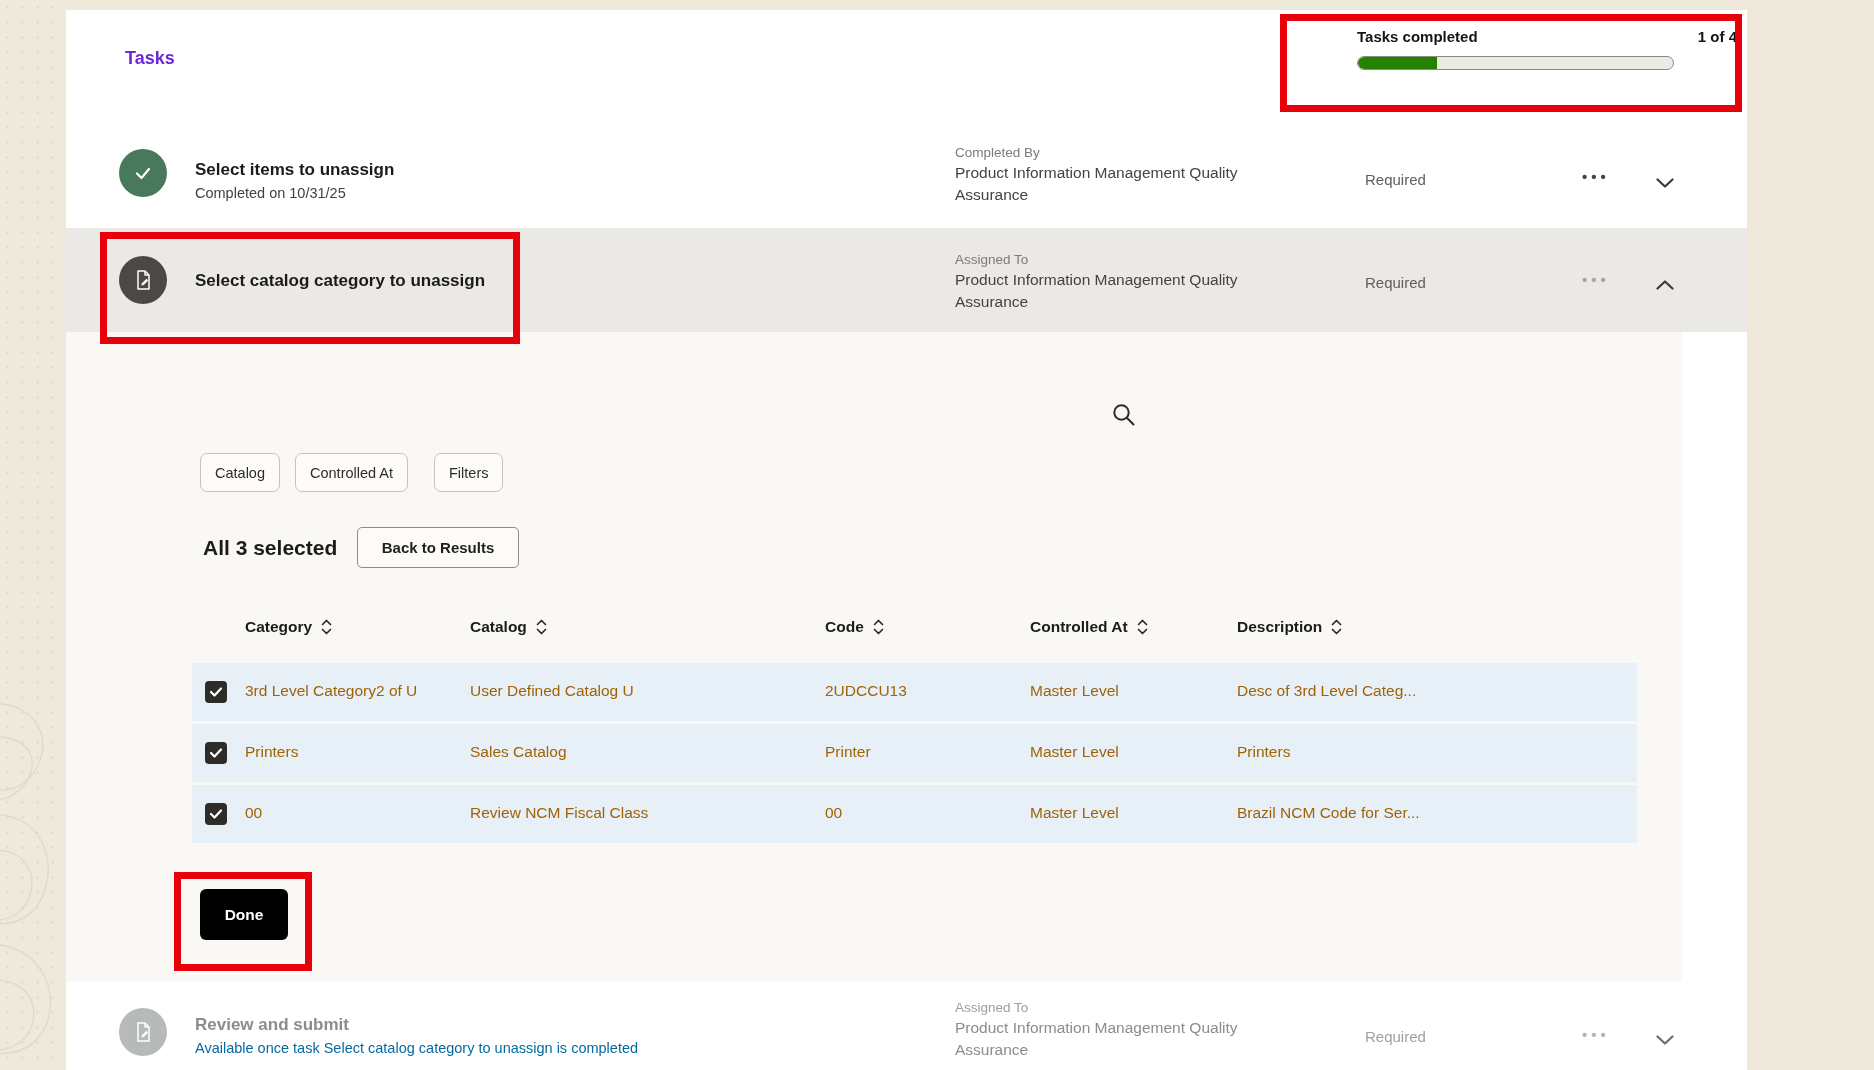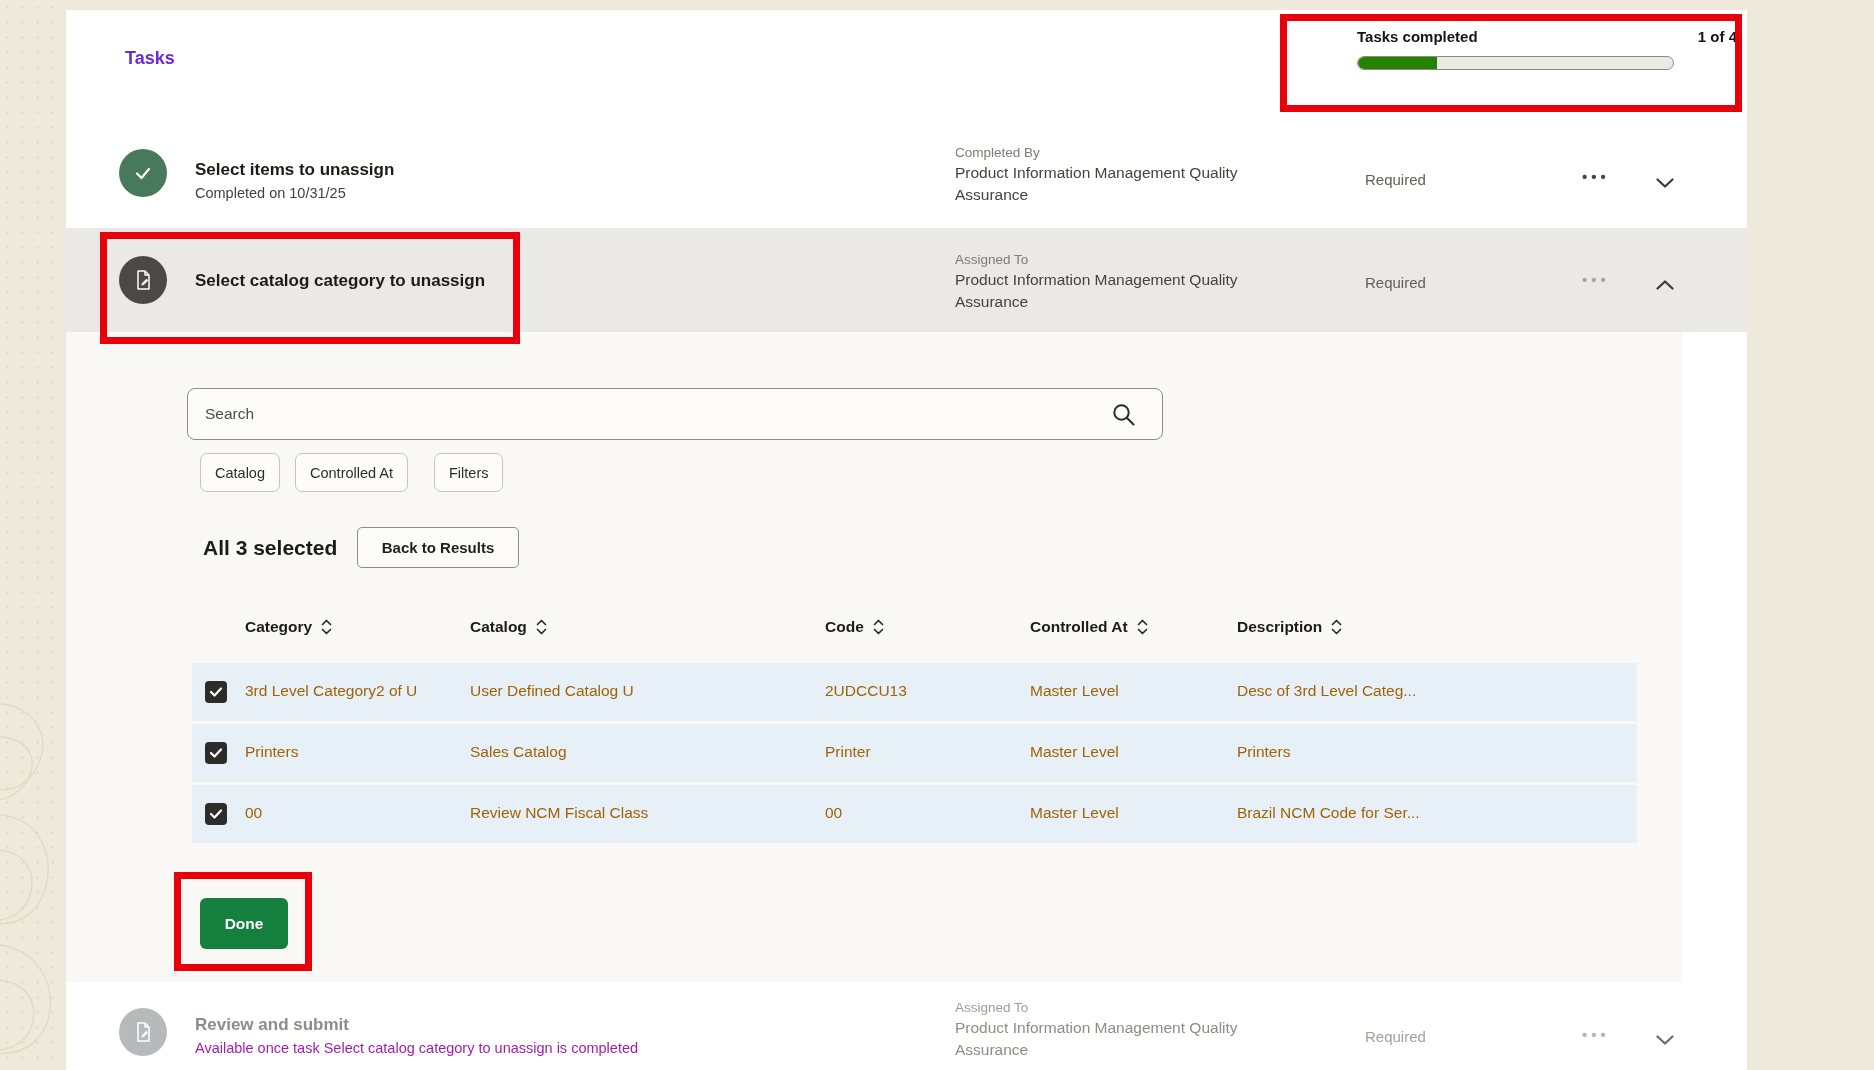--- a/index.html
+++ b/index.html
@@ -32,21 +32,21 @@
   .ic1 { left:119px; top:149px; background:#47795a; }
   .ic2 { left:119px; top:256px; background:#4b4845; }
   .ic3 { left:119px; top:1008px; background:#b7babb; }
 
   .task-title { position:absolute; font-size:17px; font-weight:700; color:#1c1b19; }
   .tt1 { left:195px; top:160px;text-align:center; }
   .tt2 { left:195px; top:271px; }
   .tt3 { left:195px; top:1015px; color:#8f8c88; }
   .task-sub { position:absolute; font-size:14.5px; color:#404040; }
   .ts1 { left:195px; top:185px; }
-  .ts3 { left:195px; top:1040px; color:#a21caf; }
+  .ts3 { left:195px; top:1040px; color:#0369a1; }
 
   .info-label { position:absolute; font-size:13.5px; color:#7e7b76; }
   .il1 { left:955px; top:145px; } .il2 { left:955px; top:252px; } .il3 { left:955px; top:1000px; color:#a09d99; }
   .info-value { position:absolute; font-size:15.5px; color:#45433f; width:285px; line-height:21.5px; }
   .iv1 { left:955px; top:162px; } .iv2 { left:955px; top:269px; } .iv3 { left:955px; top:1017px; color:#8f8c88; }
 
   .required { position:absolute; font-size:15px; color:#615e5a; }
   .rq1 { left:1365px; top:171px; } .rq2 { left:1365px; top:274px; } .rq3 { left:1365px; top:1028px; color:#a3a09c; }
 
   .dots { position:absolute; font-size:15px; font-weight:700; letter-spacing:4px; cursor:pointer; }
@@ -80,23 +80,23 @@
 
   .trow { position:absolute; left:192px; width:1445px; height:58px; background:#e7f0f6; cursor:pointer; }
   .tr0 { top:663px; } .tr1 { top:724px; } .tr2 { top:785px; }
   .cb { position:absolute; left:13px; top:18px; width:22px; height:22px; background:#2e2c29;
     border-radius:4px; display:flex; align-items:center; justify-content:center; cursor:pointer; }
   .cell { position:absolute; top:19px; font-size:15.5px; color:#a16207; white-space:nowrap; }
   .cl0 { left:53px; } .cl1 { left:278px; } .cl2 { left:633px; } .cl3 { left:838px; }
   .cl4 { left:1045px; max-width:392px; overflow:hidden; }
 
   .done-btn { position:absolute; left:200px; top:889px; width:88px; height:51px;
-    background:#15803d; border:none; border-radius:6px; color:#ffffff;
+    background:#000000; border:none; border-radius:6px; color:#ffffff;
     font-family:inherit; font-size:15.5px; font-weight:700;
-    display:flex; align-items:center; justify-content:center; cursor:pointer;margin-top:9px; }
+    display:flex; align-items:center; justify-content:center; cursor:pointer; }
 
   
   .anno { position:absolute; border:7px solid #e8000b; pointer-events:none; z-index:50; }
   .anno1 { left:1280px; top:14px;  width:462px; height:98px; }
   .anno2 { left:100px;  top:232px; width:420px; height:112px; }
   .anno3 { left:174px;  top:872px; width:138px; height:99px; }
 </style>
 </head>
 <body>
 
@@ -154,21 +154,20 @@
   <div class="info-label il2">Assigned To</div>
   <div class="info-value iv2">Product Information Management Quality Assurance</div>
   <div class="required rq2">Required</div>
   <div class="dots d2">•••</div>
   <div class="chev c2">
     <svg width="18" height="10" viewBox="0 0 18 10">
         <polyline points="1.5,8.5 9,1.5 16.5,8.5" fill="none" stroke="#3c3a37" stroke-width="2.2" stroke-linecap="round" stroke-linejoin="round"></polyline>
       </svg>
   </div>
 
-  <input class="search-input" type="text" placeholder="Search" style="">
   <div class="search-icon">
     <svg width="27" height="27" viewBox="0 0 27 27">
       <circle cx="11.5" cy="11.5" r="7.2" fill="none" stroke="#2d2b28" stroke-width="2"></circle>
       <line x1="16.8" y1="16.8" x2="23.5" y2="23.5" stroke="#2d2b28" stroke-width="2" stroke-linecap="round"></line>
     </svg>
   </div>
 
   <div class="chip chip0">Catalog</div>
   <div class="chip chip1">Controlled At</div>
   <div class="chip chip2">Filters</div>

